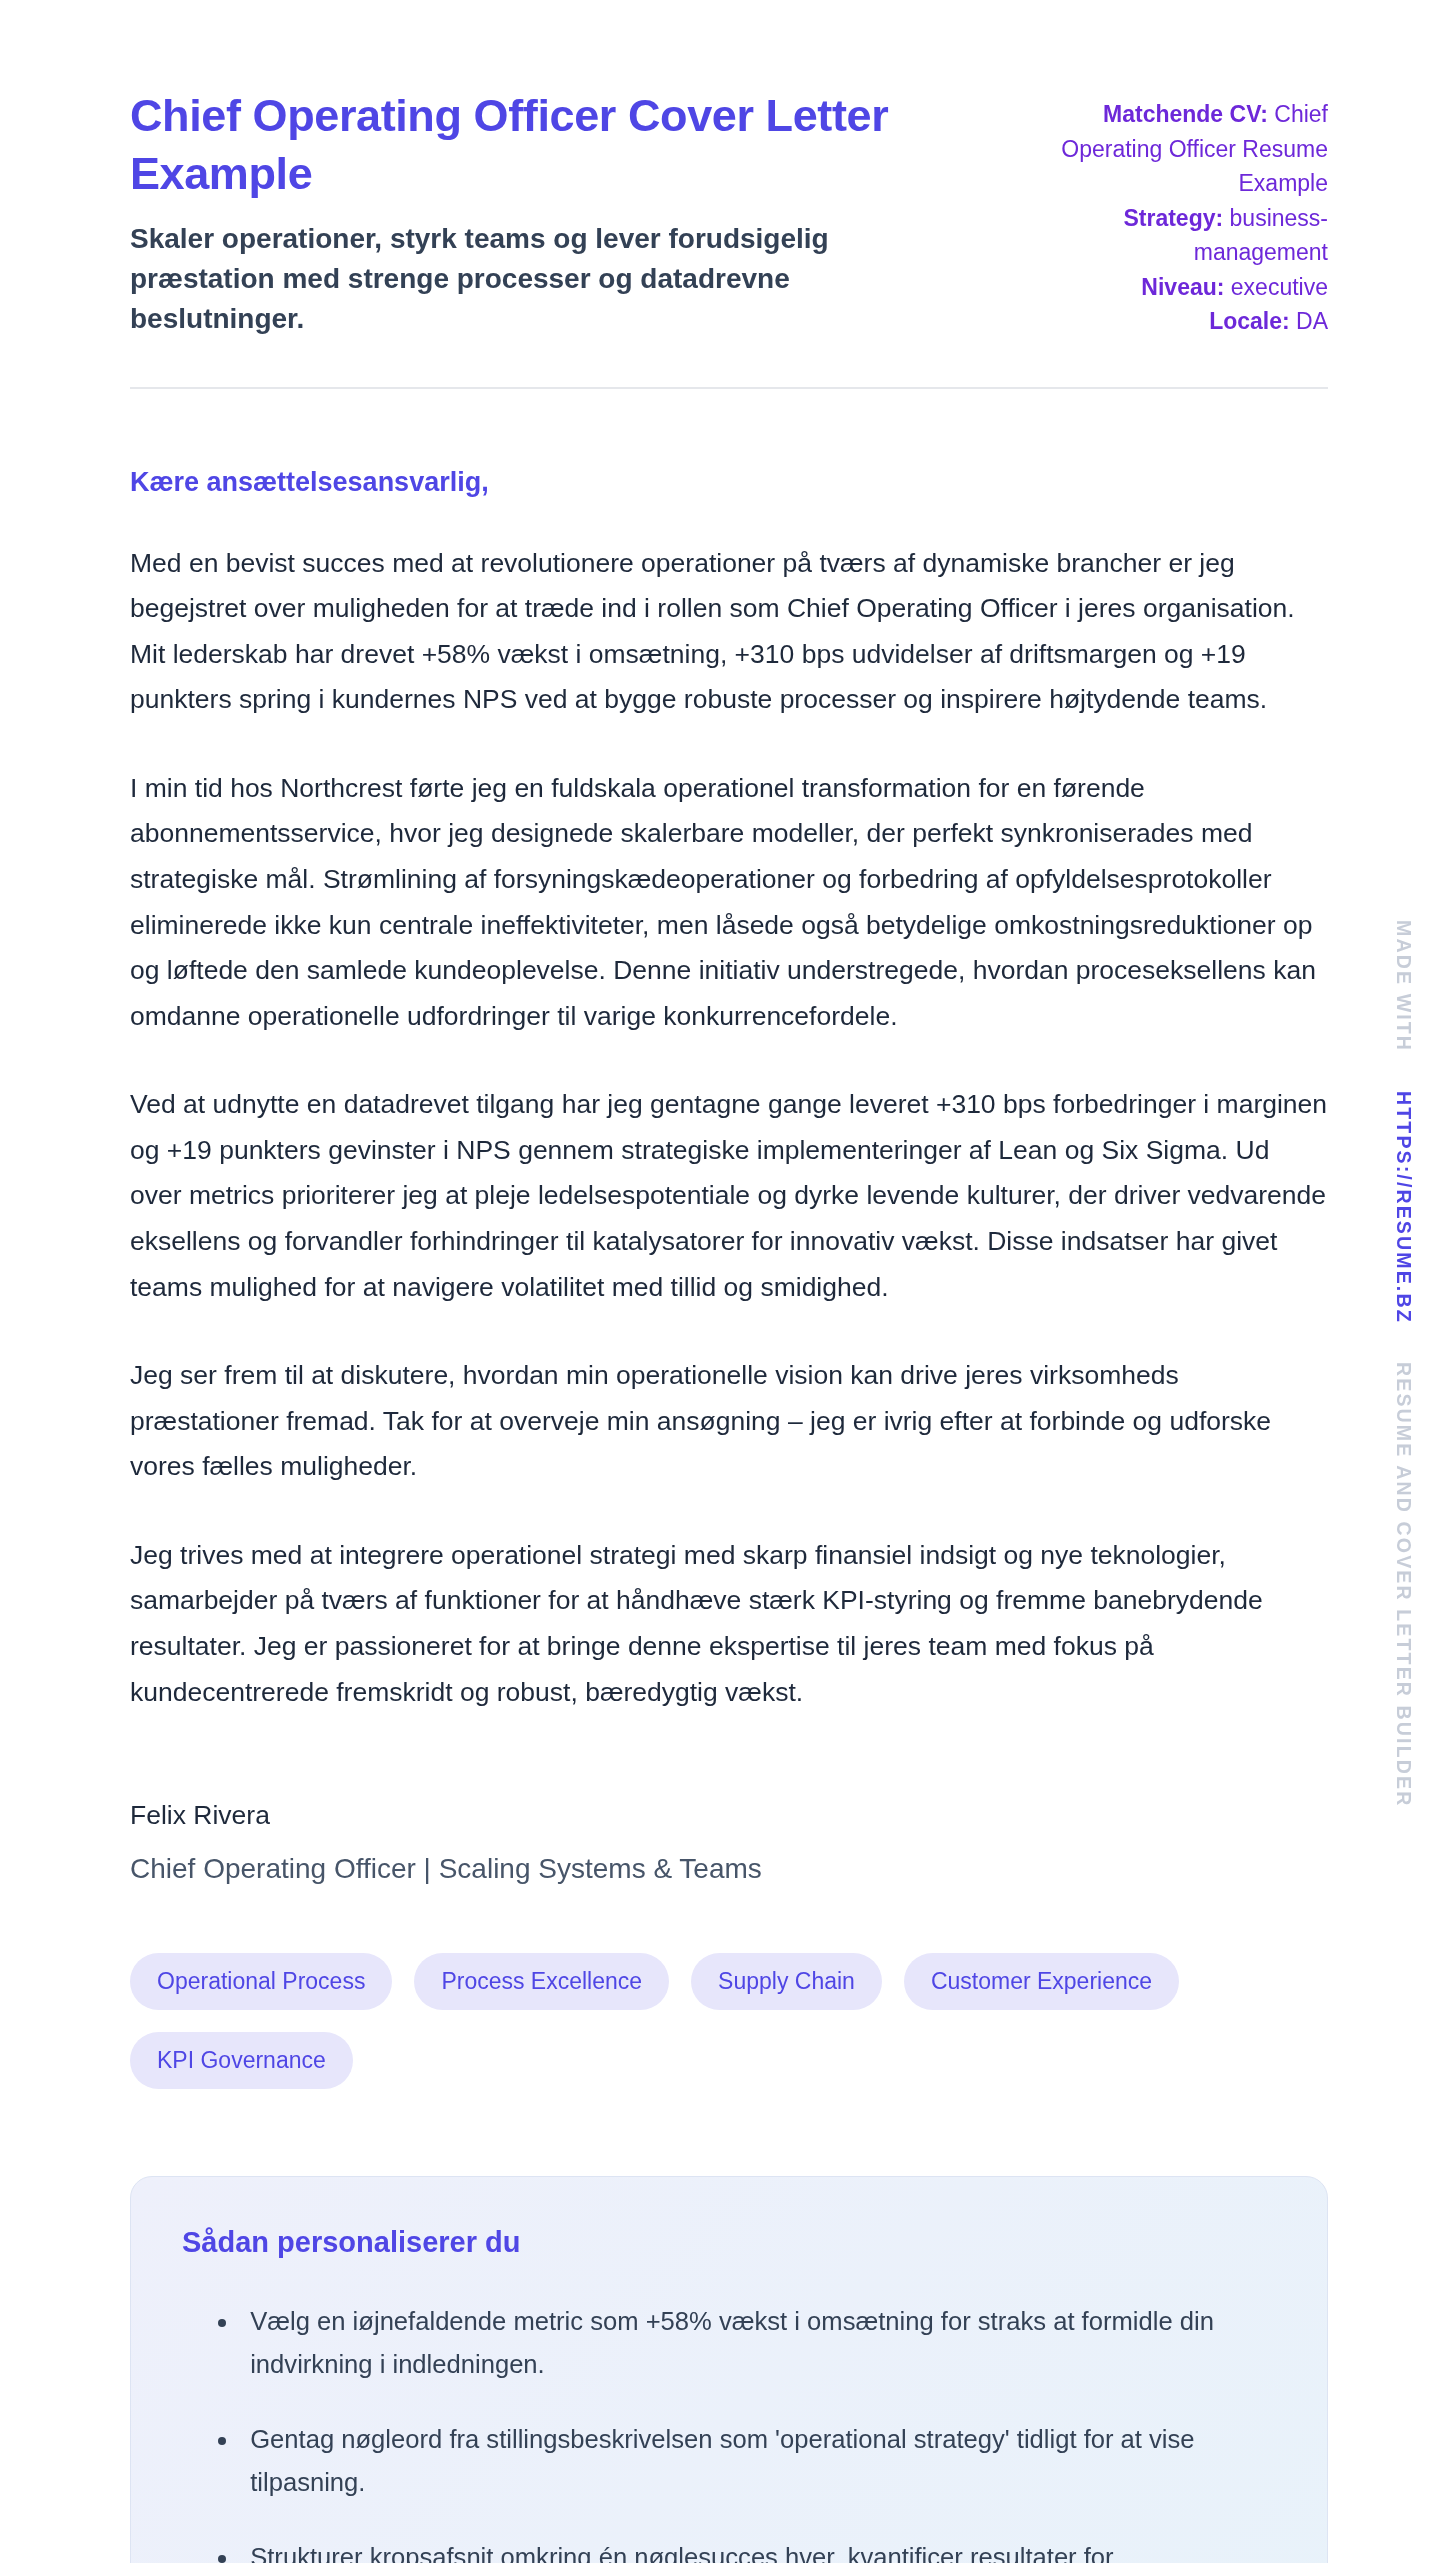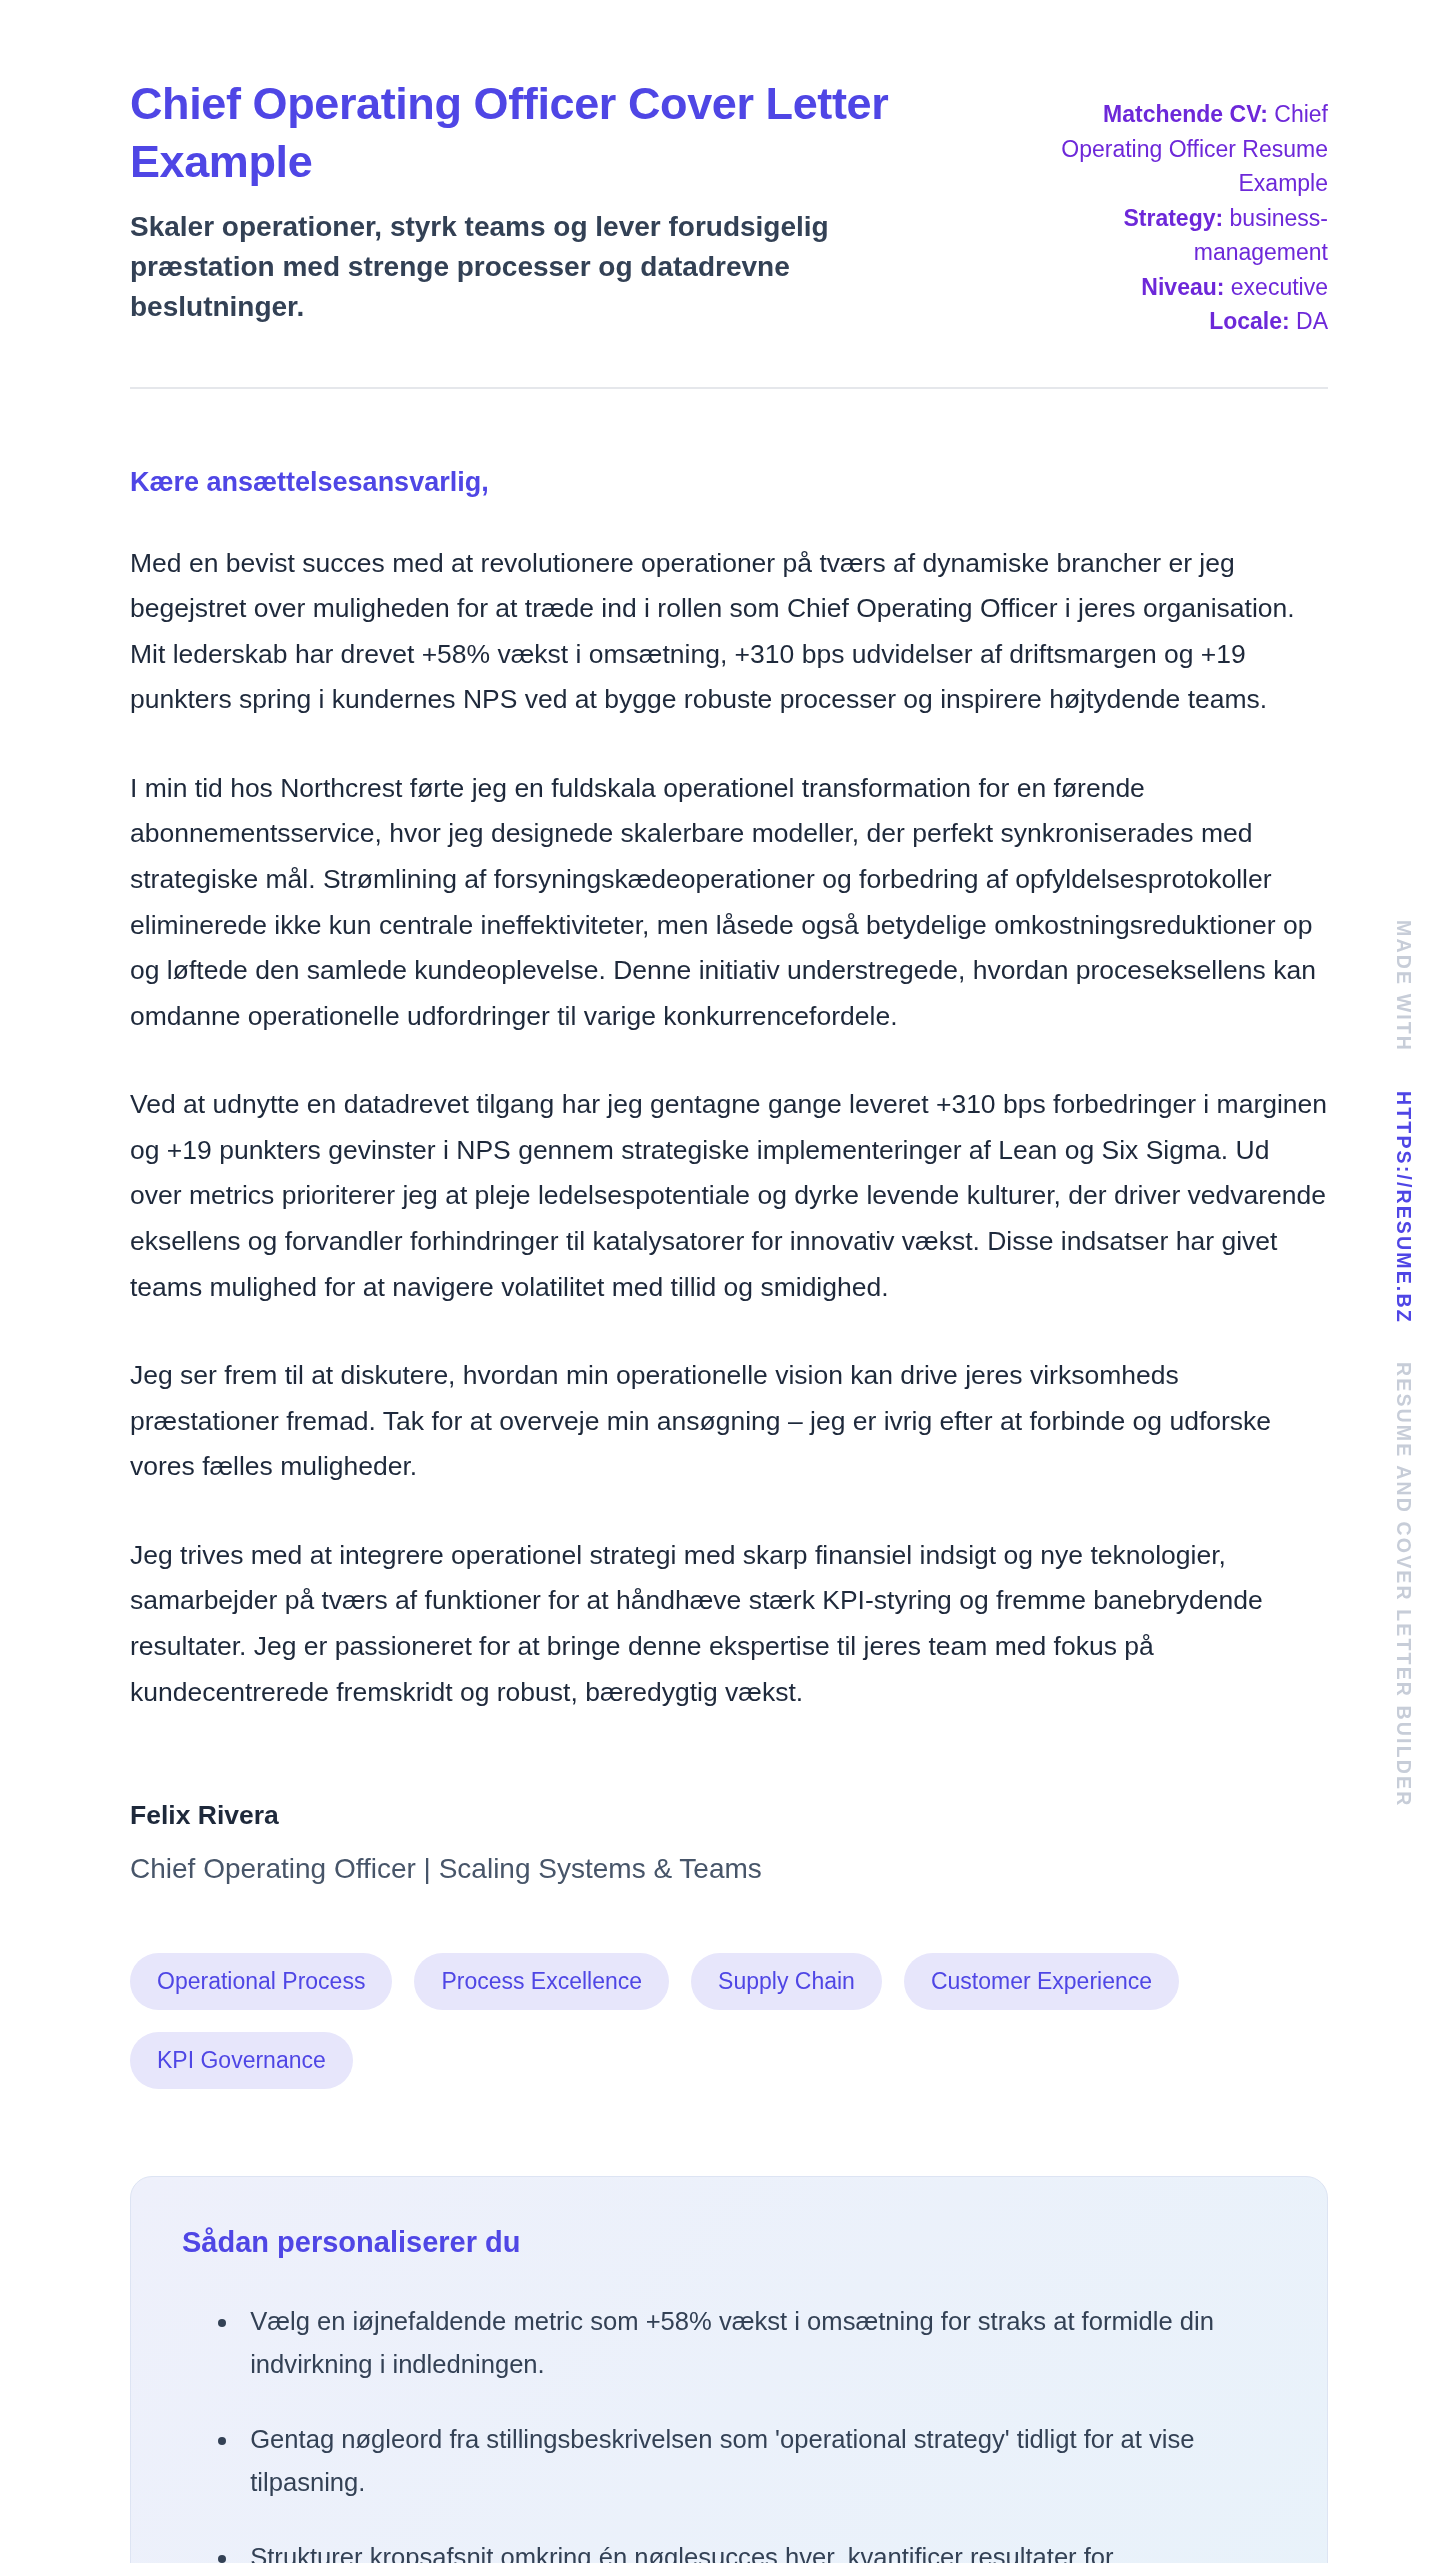--- a/index.html
+++ b/index.html
@@ -14,21 +14,21 @@
   }
   .page {
     position: absolute;
     left: 130px;
     right: 123px;
     top: 75px;
   }
   
   .header {
     display: flex;
-    align-items: flex-start;
+    align-items: flex-end;
     justify-content: space-between;
   }
   .header-left { flex: 1 1 auto; min-width: 0; }
   .page-title {
     margin: 0;
     font-size: 45px;
     line-height: 1.28;
     font-weight: 700;
     color: #4f46e5;
     letter-spacing: -0.4px;
@@ -68,21 +68,21 @@
   .para {
     margin: 43px 0 0;
     font-size: 26.5px;
     line-height: 1.72;
     color: #1e293b;
     max-width: 1198px;
   }
   .sig-name {
     margin: 85px 0 0;
     font-size: 26.5px;
-    font-weight: 700;
+    font-weight: 400;
     color: #1e293b;
   }
   .sig-title {
     margin: 22px 0 1px;
     font-size: 28px;
     font-weight: 400;
     color: #475569;
   }
   
   .tags {

